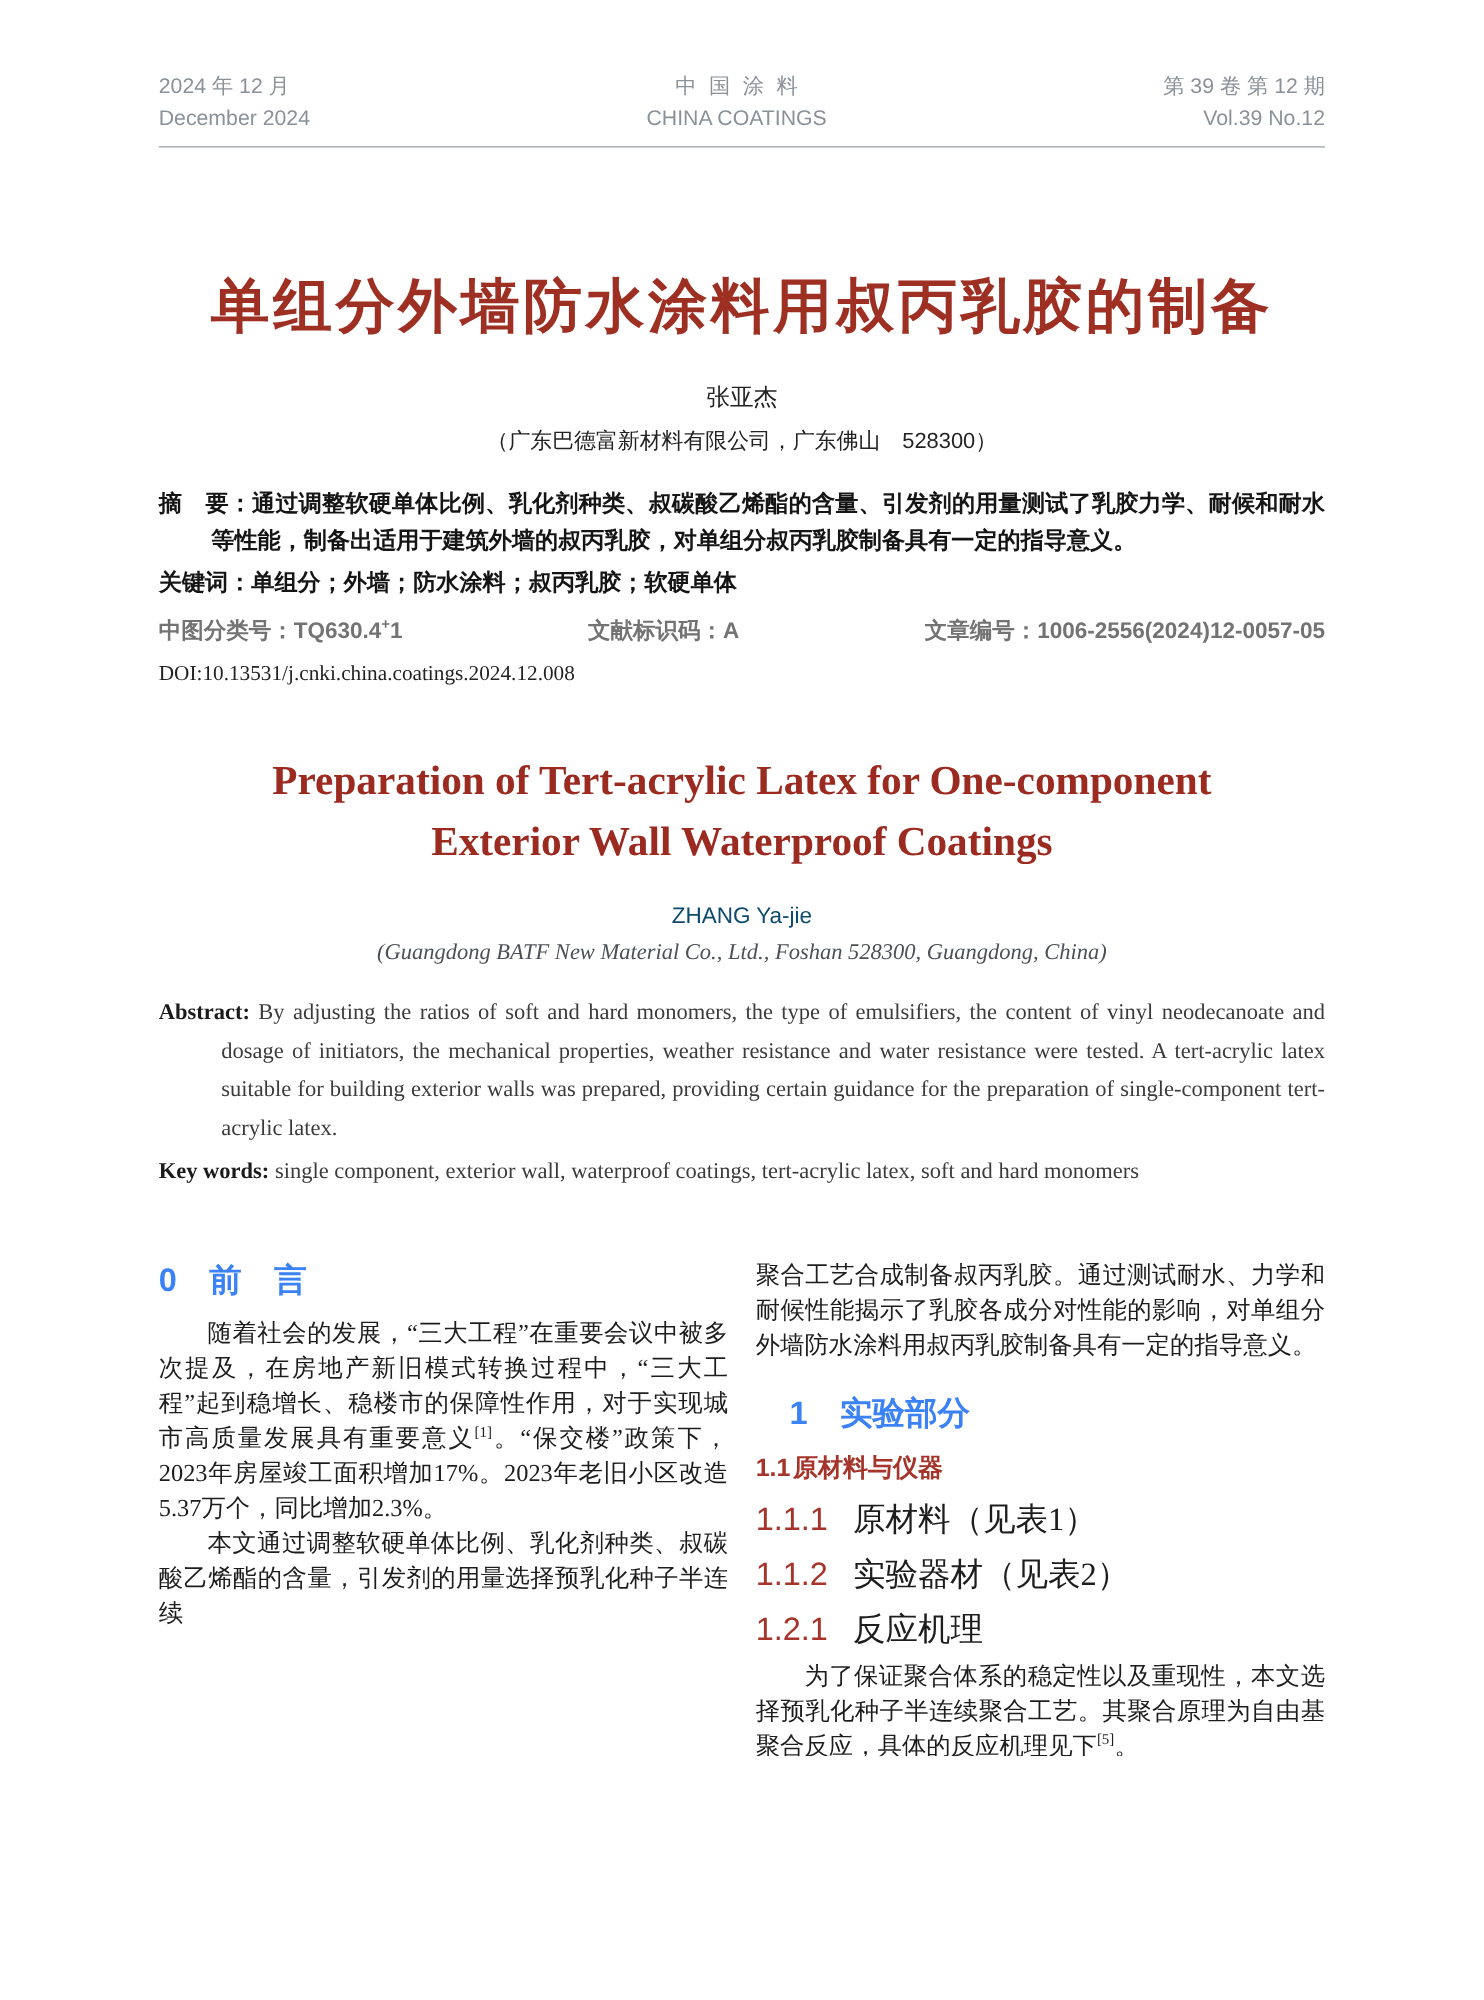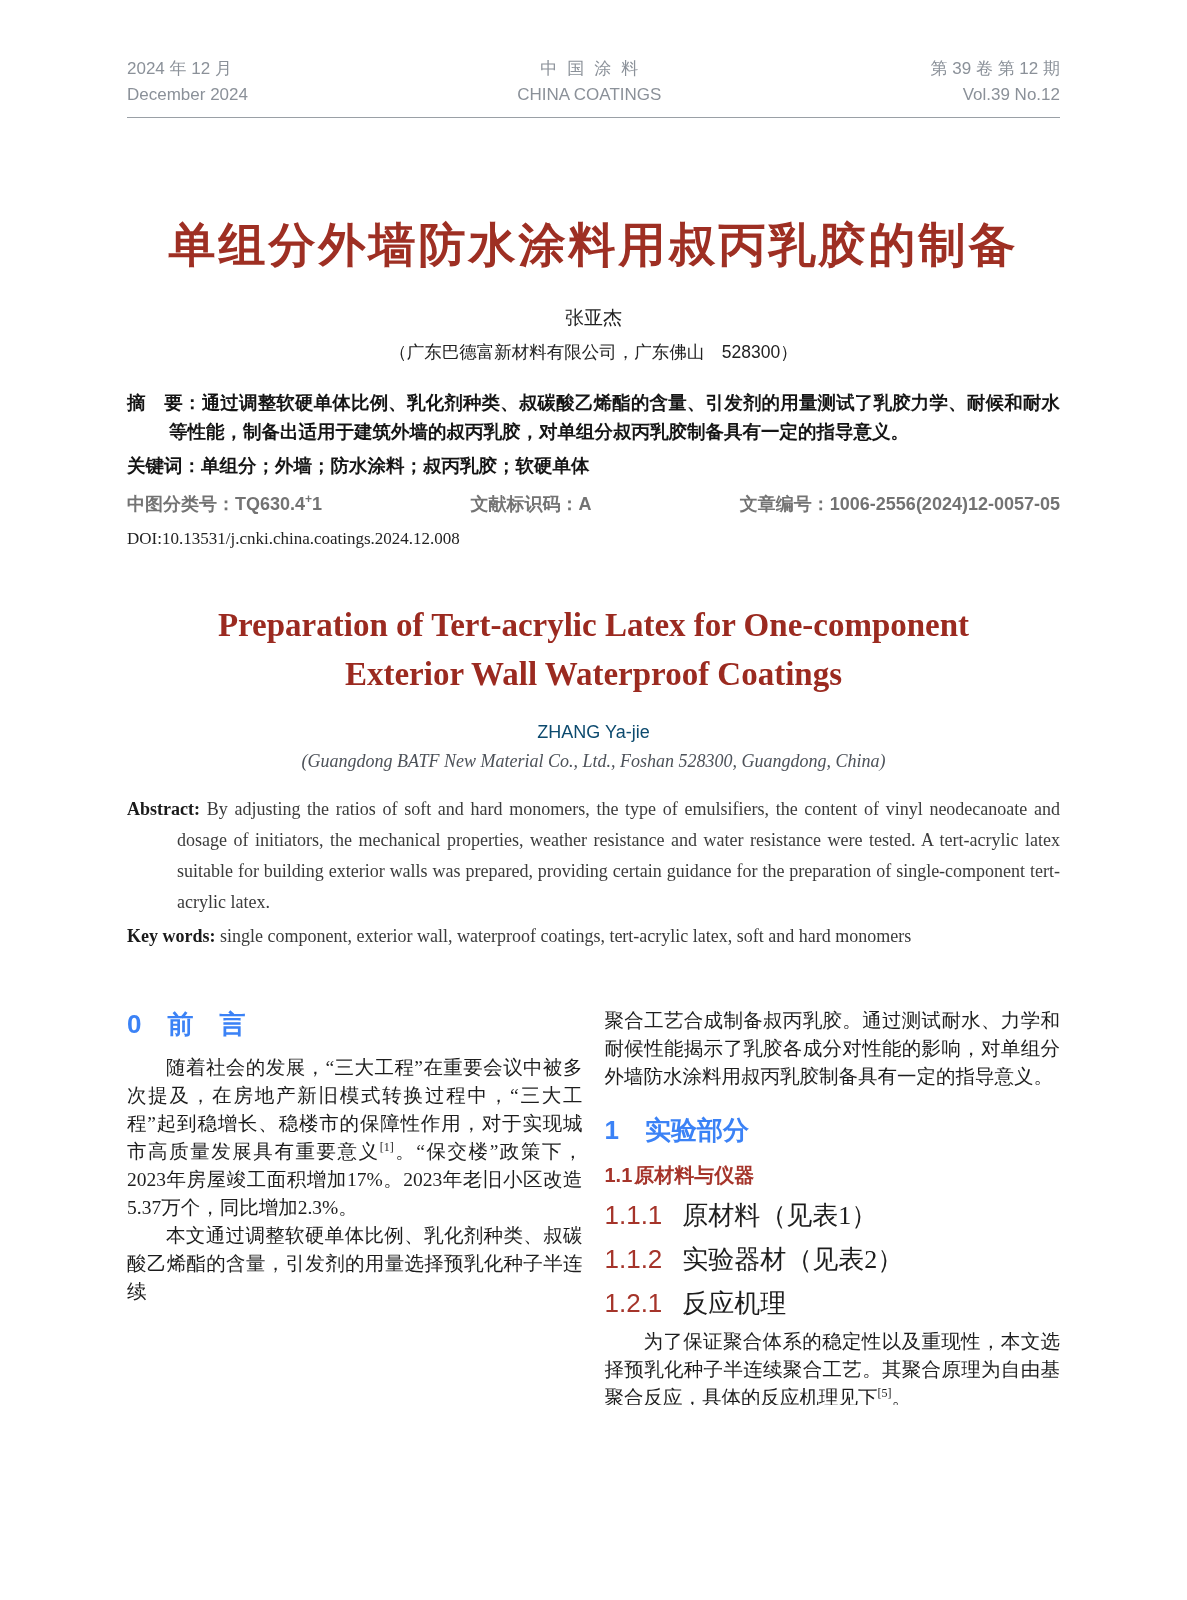--- a/index.html
+++ b/index.html
@@ -141,21 +141,21 @@
   }
   .col { flex: 1 1 0; }
   .h-level1 {
     font-family: "Liberation Sans", sans-serif;
     font-weight: bold;
     font-size: 26px;
     color: #3b82f6;
     margin: 0 0 12px 0;
   }
   .h-level1 .num { margin-right: 26px; }
-  .h-level1.tight { margin-top: 22px; }
+  .h-level1.tight { margin-top: 22px; margin-left: 27px; }
   .h-level2 {
     font-family: "Liberation Sans", sans-serif;
     font-weight: bold;
     font-size: 20px;
     color: #a5342a;
     margin: 6px 0;
     line-height: 1.5;
   }
   .h-level2 .num { margin-right: 2px; }
   .h-level3 {

